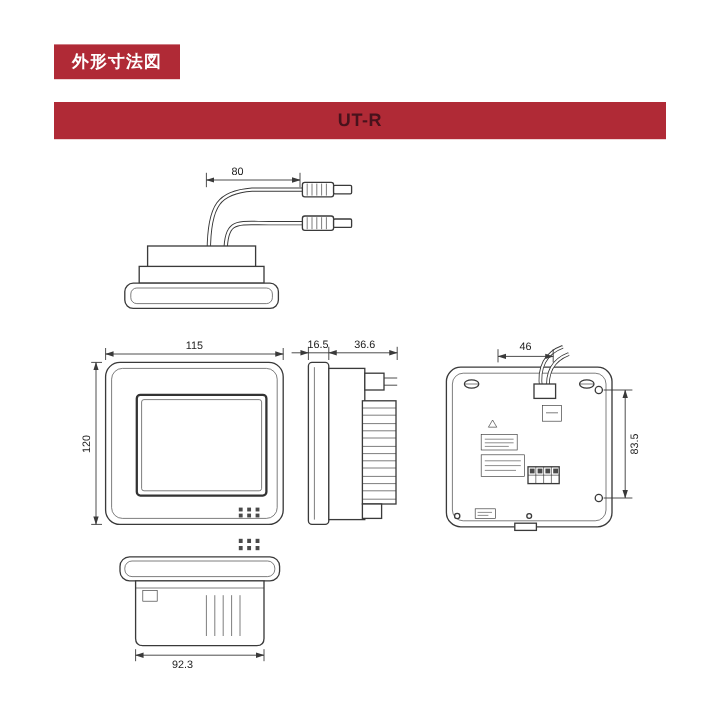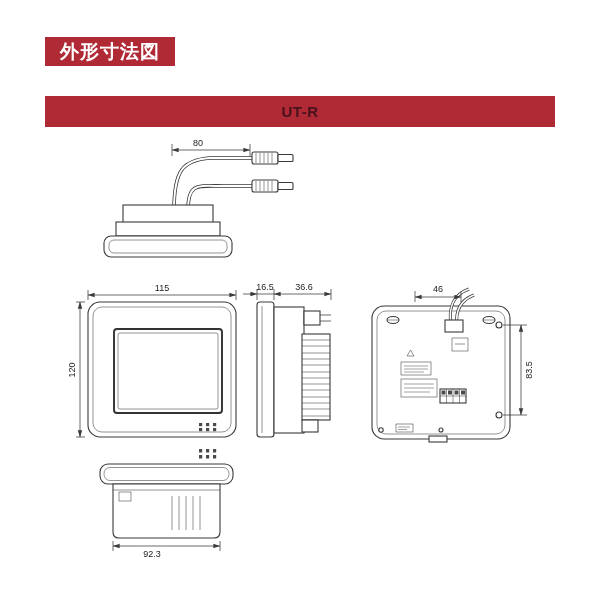--- a/index.html
+++ b/index.html
@@ -7,24 +7,24 @@
   body {
     width: 600px; height: 600px;
     background: var(--page-bg, #ffffff);
     font-family: "Liberation Sans", "DejaVu Sans", sans-serif;
   }
   .page { position: relative; width: 600px; height: 600px; overflow: hidden; background: #fff; }
   .title-box {
     position: absolute; left: 45px; top: 37px; height: 29px;
     display: flex; align-items: center; padding: 0 15px;
     background: var(--banner, #b02a36); color: var(--title-text, #ffffff);
-    font-size: 19px; font-weight: bold; letter-spacing: 1px;
+    font-size: 14px; font-weight: bold; letter-spacing: 1px;
   }
   .model-bar {
-    position: absolute; left: 45px; top: 96px; width: 510px; height: 31px;
+    position: absolute; left: 45px; top: 85px; width: 510px; height: 31px;
     display: flex; align-items: center; justify-content: center;
     background: var(--banner, #b02a36); color: var(--banner-text, #47121c);
     font-size: 15px; font-weight: bold; letter-spacing: 0.5px;
   }
   .drawing { position: absolute; left: 0; top: 0; }
   .ol      { fill: #fff; stroke: var(--line, #3a3a3a); stroke-width: 1.1; }
   .bold-ol { fill: #fff; stroke: #333; stroke-width: 1.9; }
   .thin    { fill: none; stroke: var(--line, #3a3a3a); stroke-width: 0.55; }
   .graymark{ stroke: #8a8a8a; stroke-width: 0.8; fill: none; }
   .dim     { stroke: var(--line, #3a3a3a); stroke-width: 0.75; fill: none; }

